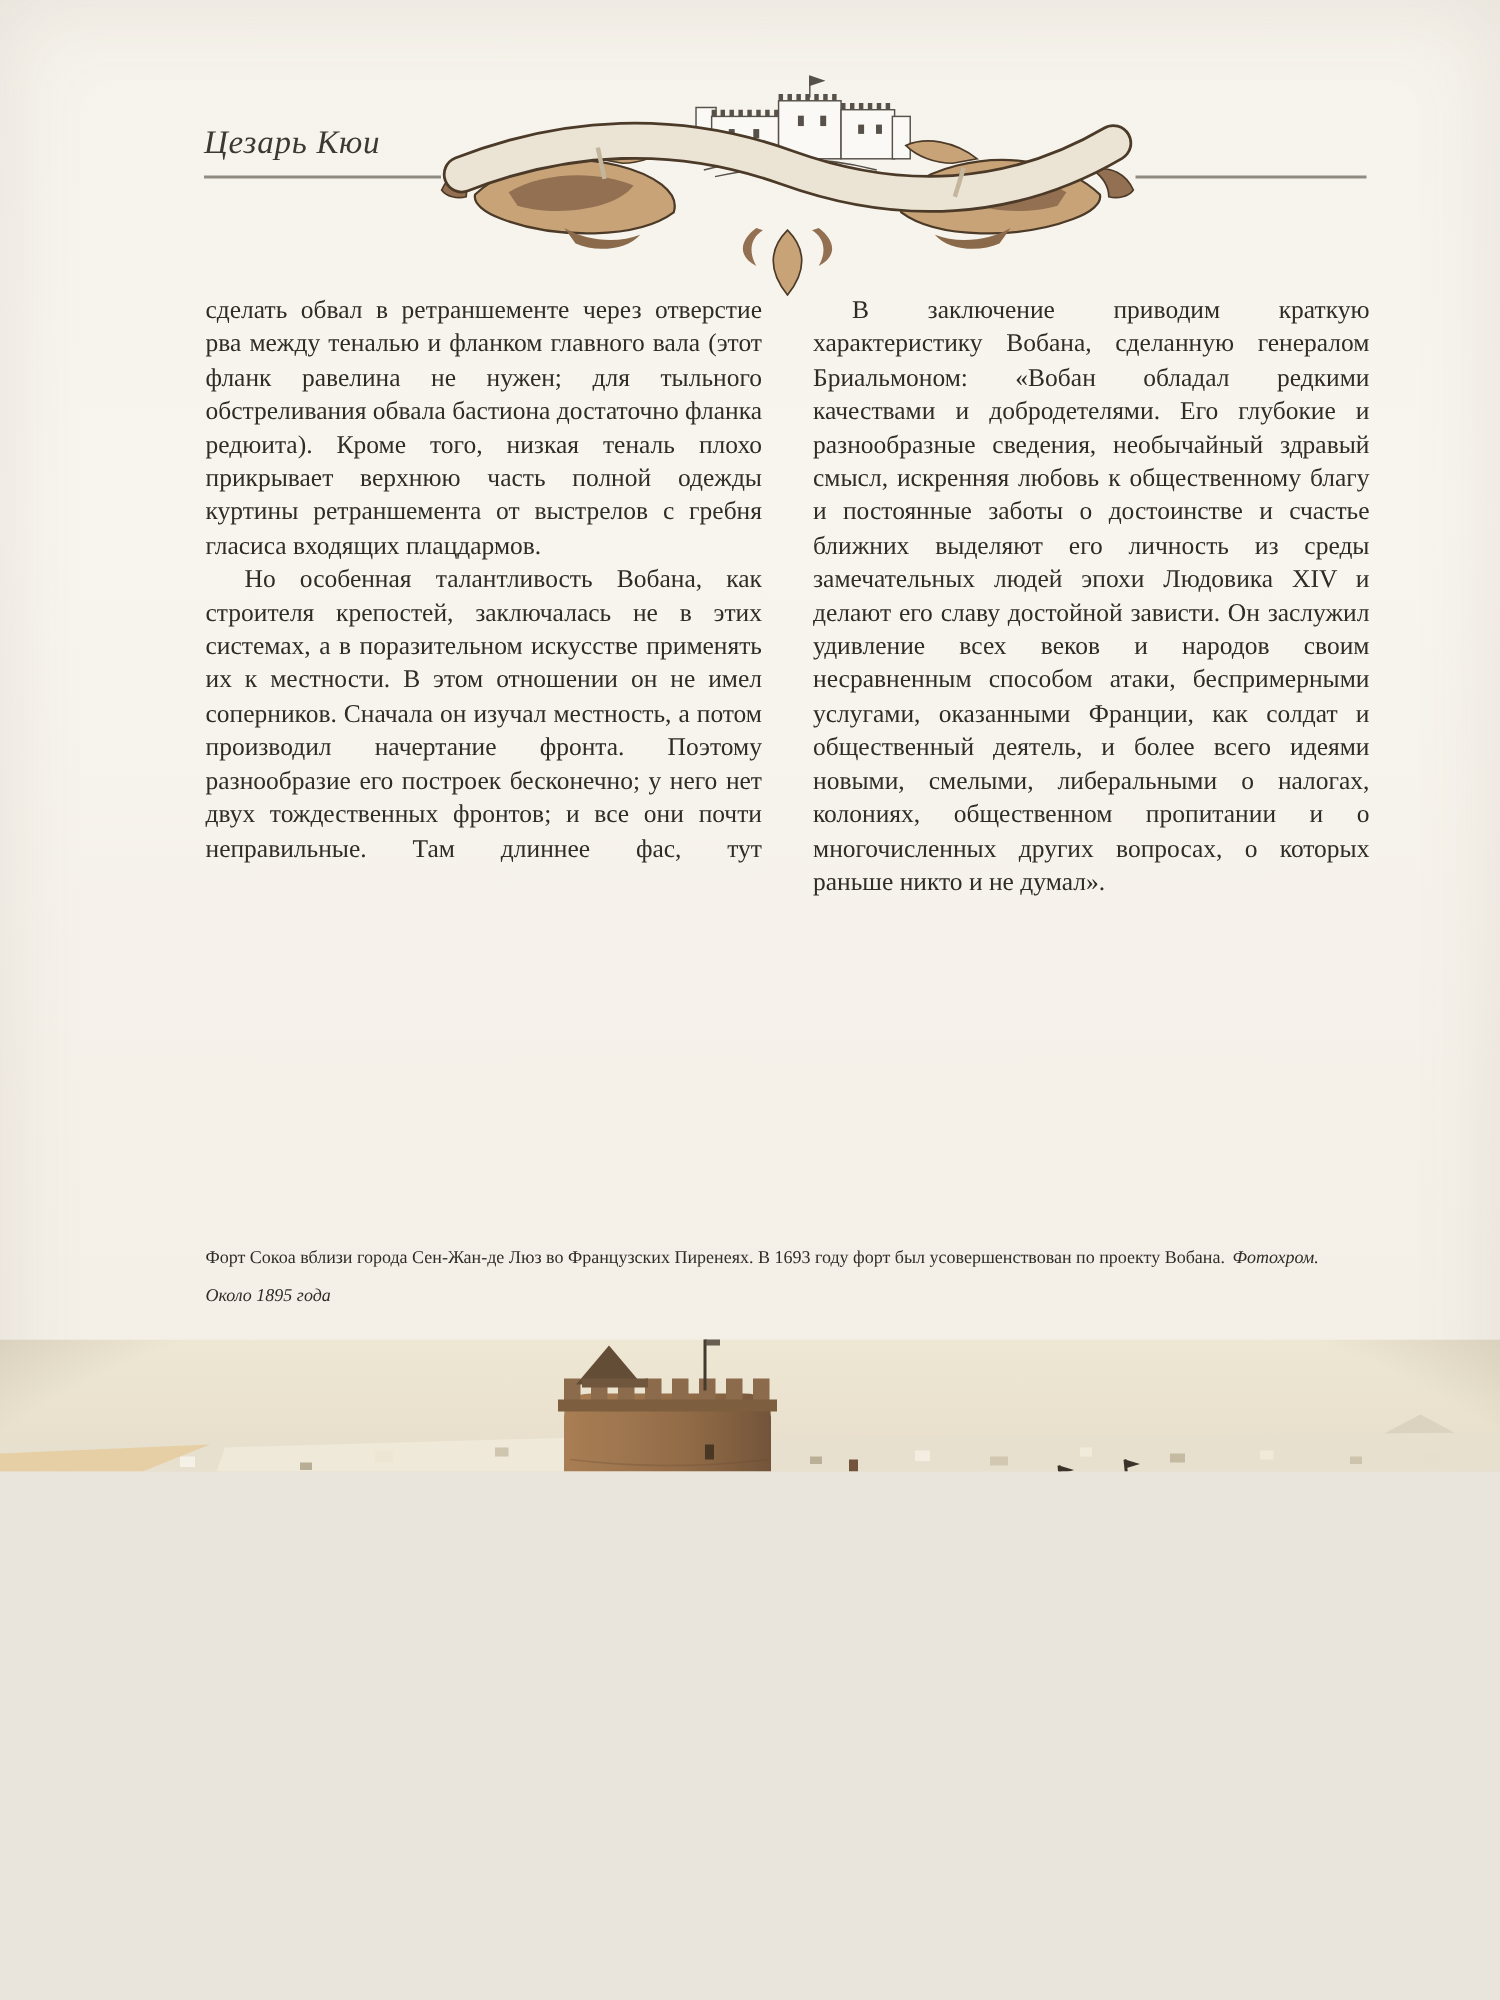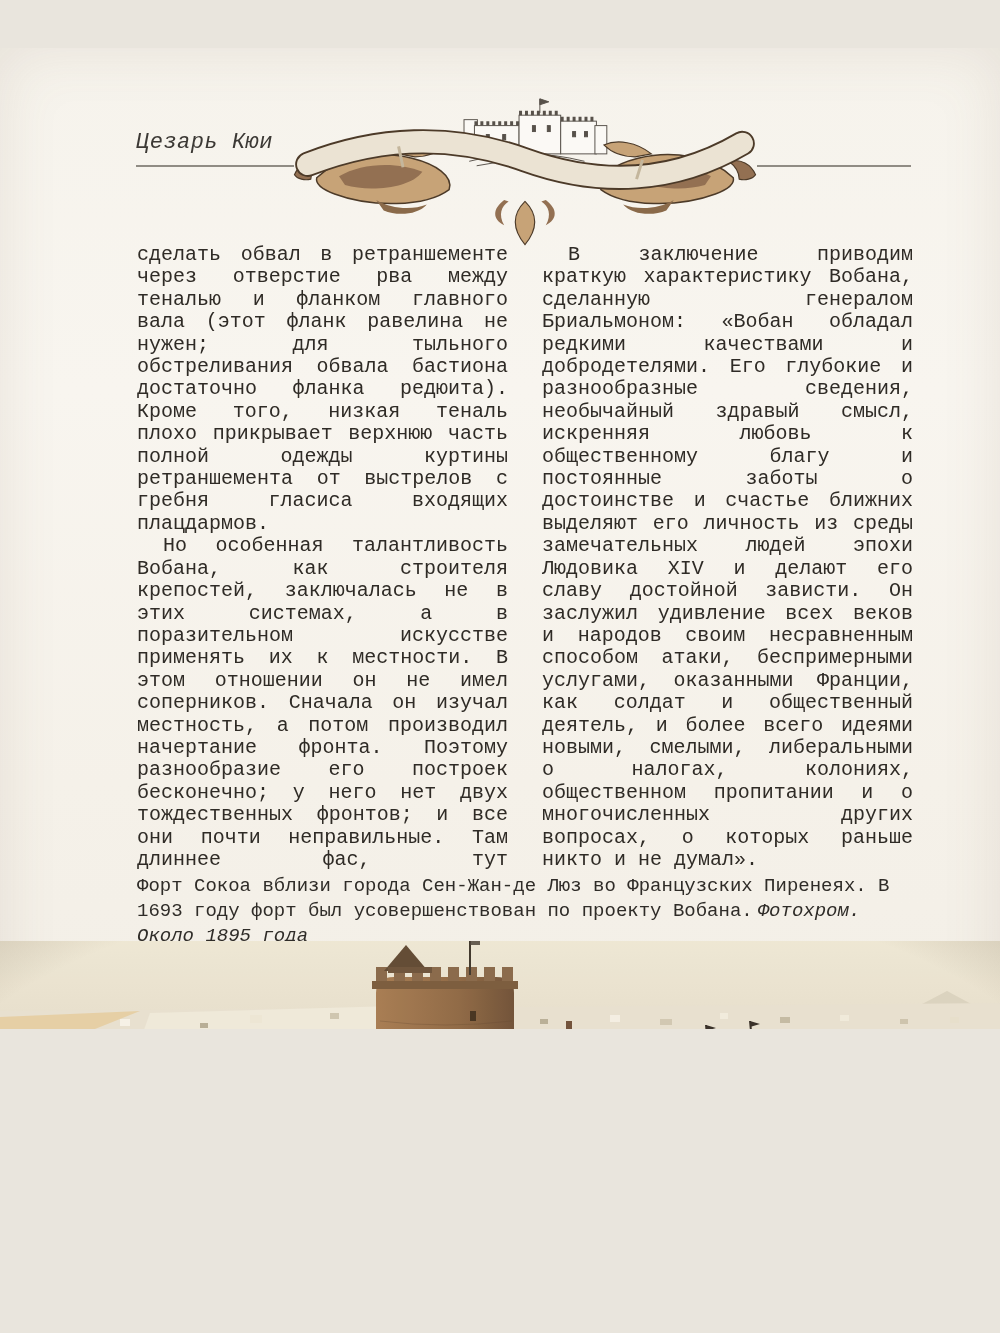--- a/index.html
+++ b/index.html
@@ -1,44 +1,43 @@
 <!DOCTYPE html>
 <html lang="ru"><head>
 <meta charset="utf-8">
 <style>
   html,body{margin:0;padding:0;background:#e9e5dd;}
   .page{
     position:relative;width:1000px;height:981px;overflow:hidden;
     background:linear-gradient(180deg,#f6f3ec 0%,#f8f5ef 35%,#f5f1e9 75%,#f3efe7 100%);
-    font-family:Liberation Mono, monospace;
+    font-family:Liberation Serif, serif;
     box-shadow:inset 0 0 60px rgba(120,100,70,.12);
-    margin-top:48px;
   }
   .running-title{
     position:absolute;left:136px;top:82px;
     font-style:italic;font-size:22px;color:#3c3935;letter-spacing:.5px;
   }
   .rule{position:absolute;top:117px;height:1.5px;background:#908c84;}
   .rule-left{left:136px;width:158px;}
   .rule-right{left:757px;width:154px;}
   .ornament{position:absolute;left:287px;top:40px;width:476px;height:160px;}
   .columns{
     position:absolute;left:137px;top:196px;width:776px;
     display:flex;gap:34px;
   }
   .col{width:371px;}
   .col p{
     margin:0;text-align:justify;hyphens:auto;-webkit-hyphens:auto;
-    font-size:20px;line-height:22.4px;color:#2f2b26;
+    font-size:17px;line-height:22.4px;color:#2f2b26;
   }
   .ind{text-indent:26px;}
   .jlast{text-align-last:justify;}
   .caption{
     position:absolute;left:137px;top:826px;width:756px;
-    font-size:19px;line-height:25px;color:#2f2c28;text-align:left;
+    font-size:12px;line-height:25px;color:#2f2c28;text-align:left;
   }
   .caption .credit{font-style:italic;padding-left:5px;}
   .photo{position:absolute;left:0;top:893px;width:1000px;height:440px;display:block;}
 </style>
 </head>
 <body>
 
 <div class="page">
 
   <div class="running-title">Цезарь Кюи</div>

